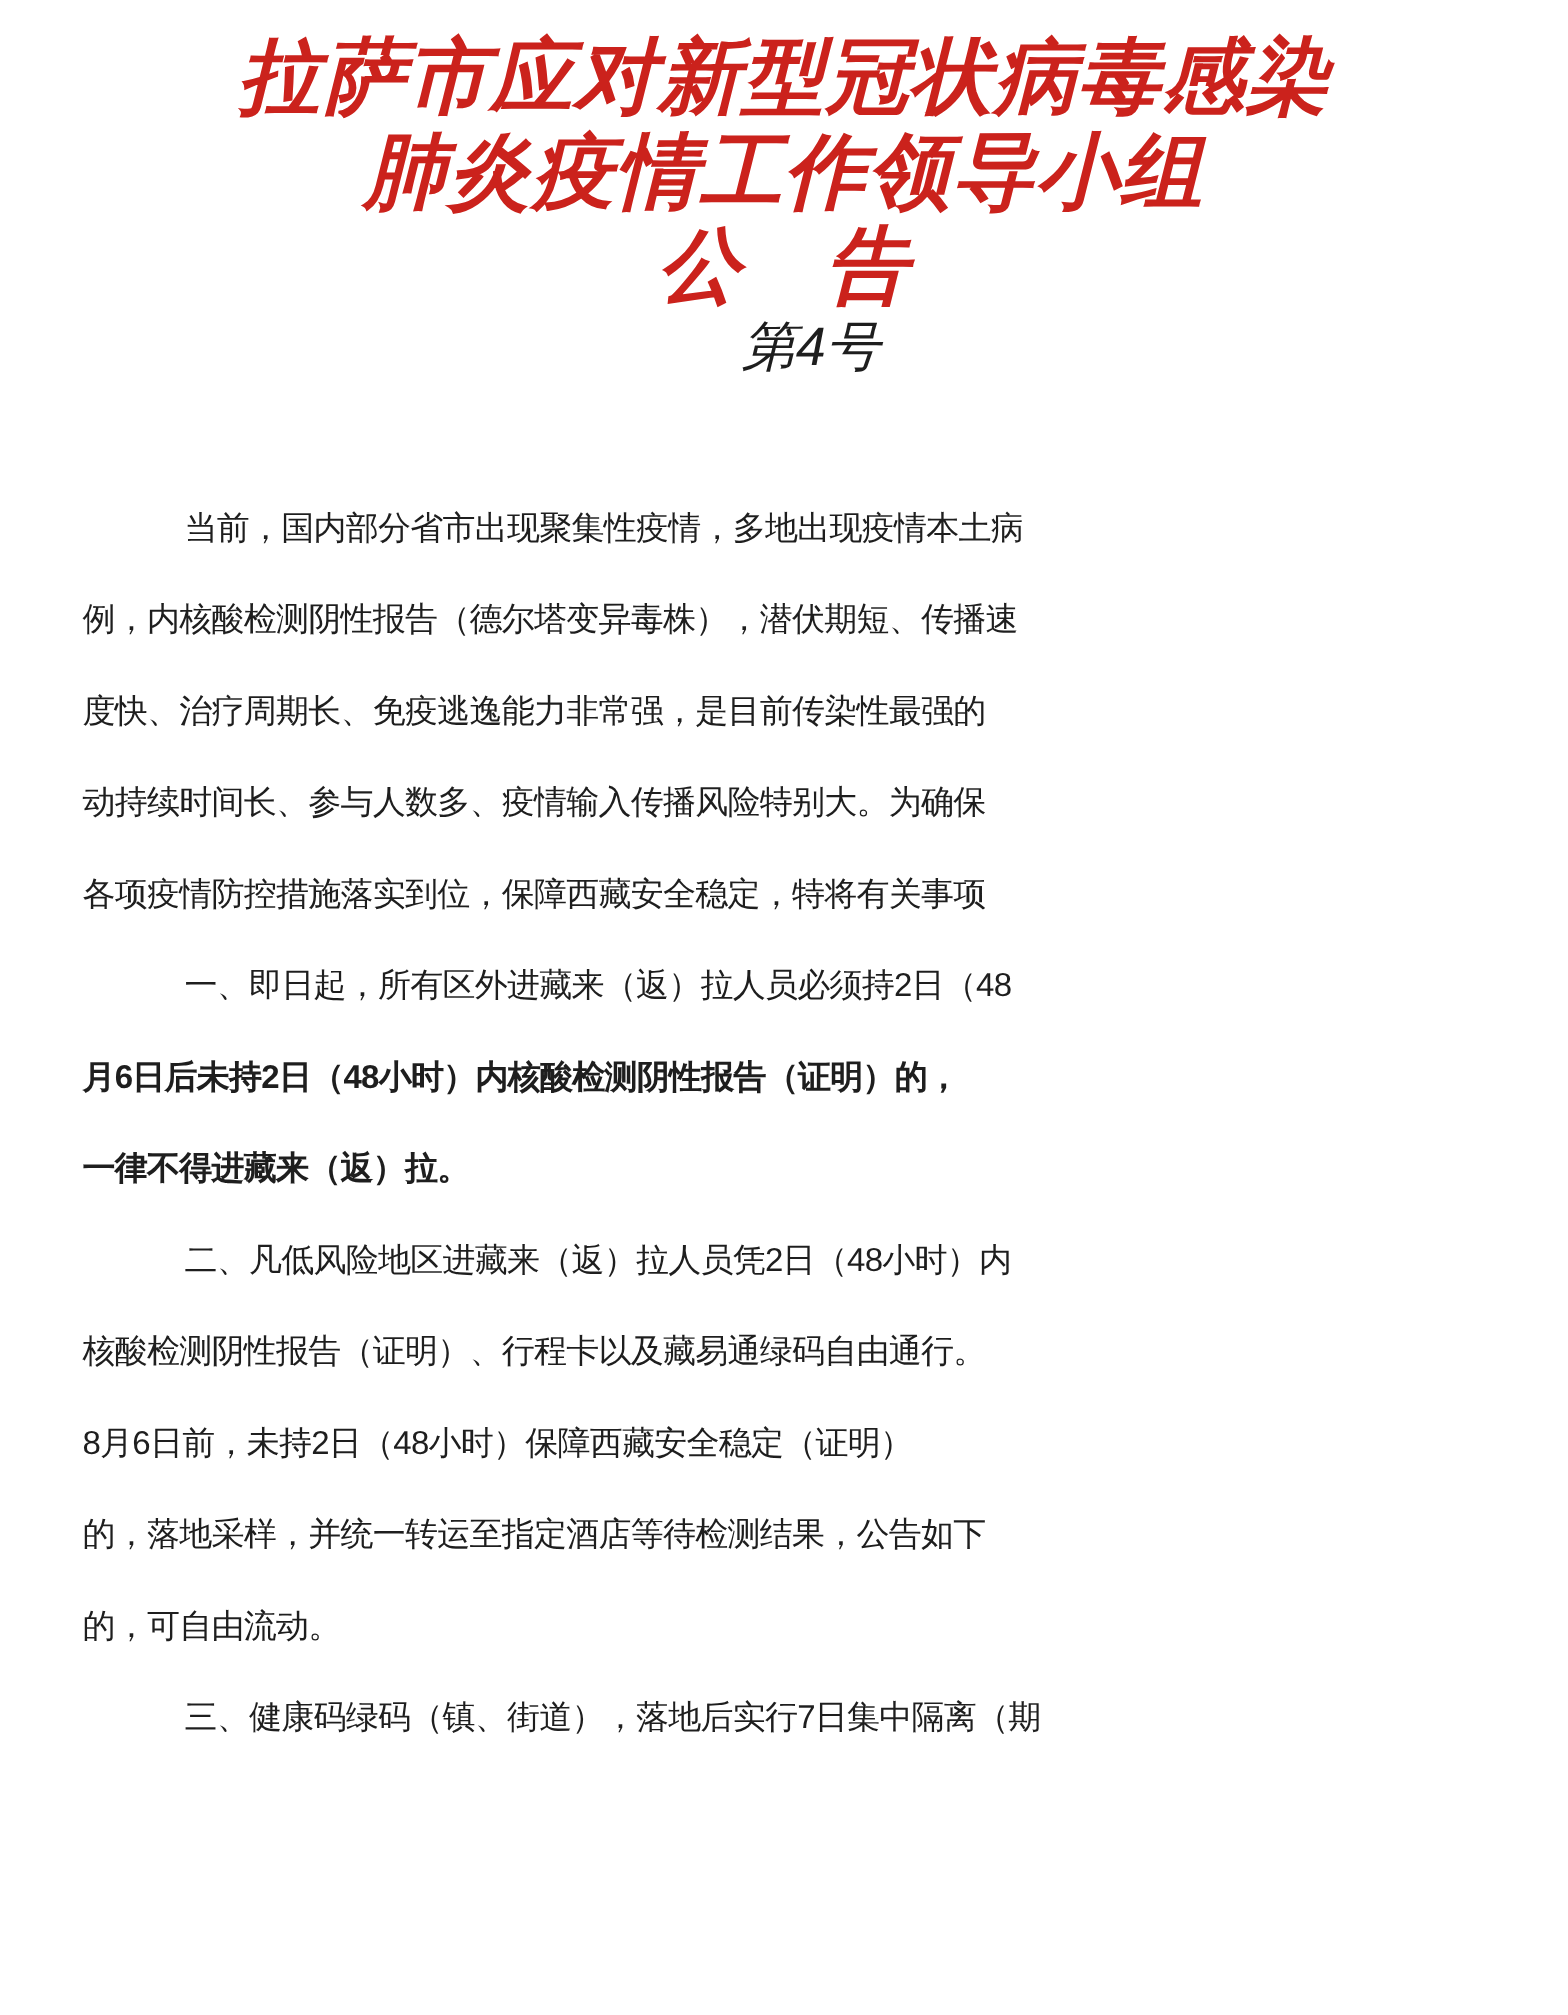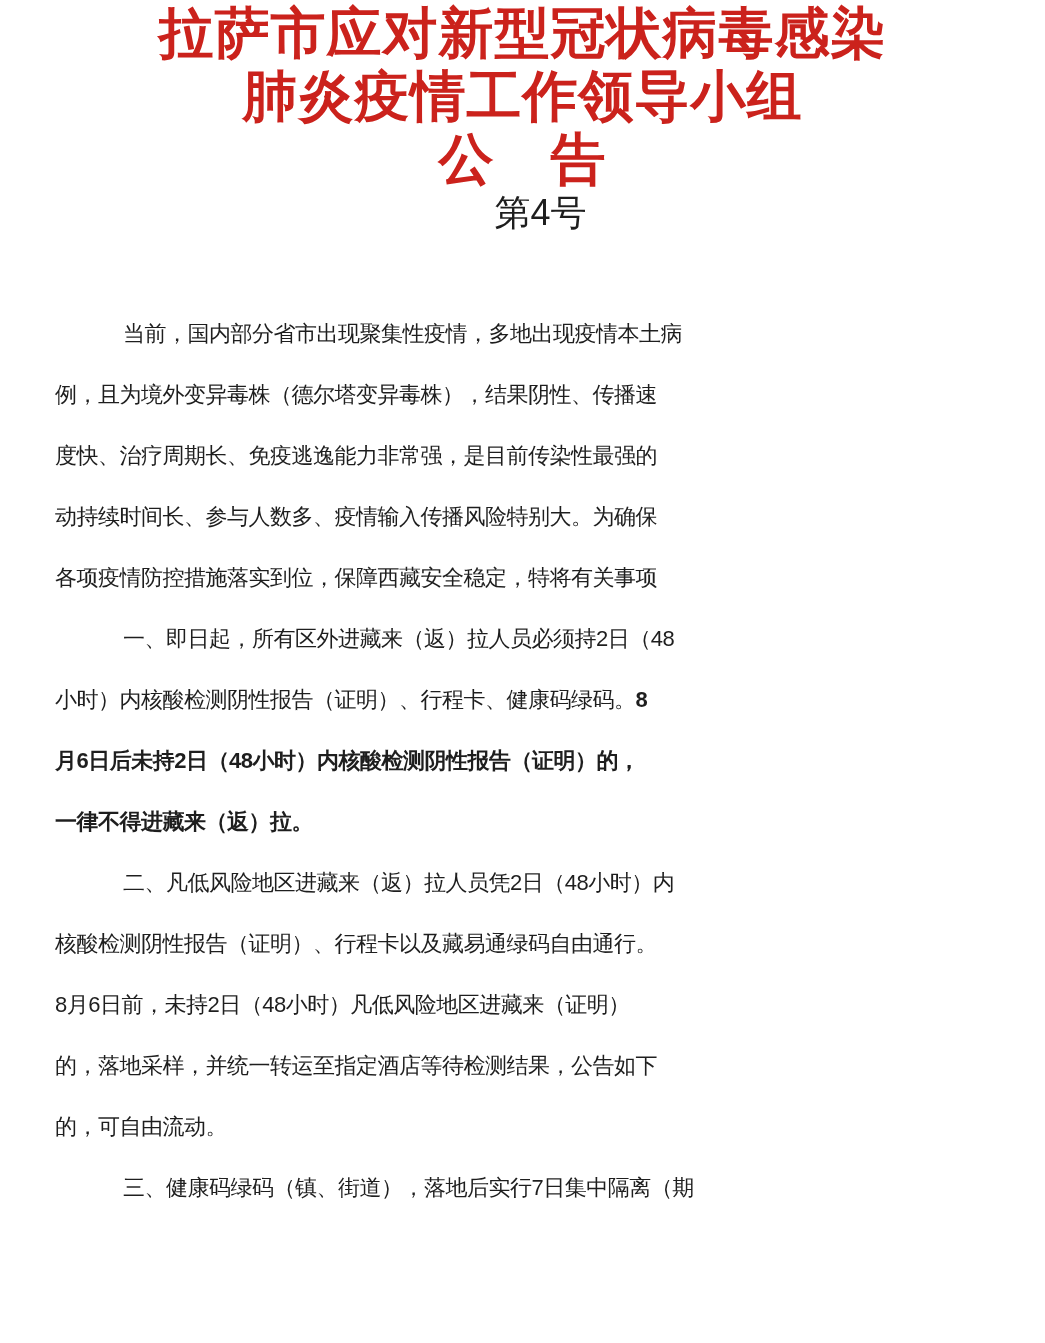--- a/index.html
+++ b/index.html
@@ -19,22 +19,23 @@
     font-family: "Liberation Sans", sans-serif;
     color: var(--text);
   }
   .doc {
     width: 1045px;
     height: 1343px;
     background: var(--bg);
     overflow: hidden;
   }
   .title-block {
-    padding-top: 2px;
+    padding-top: 20px;
     text-align: center;
+    font-style: italic;
   }
   .title-line {
     color: var(--accent);
     font-size: 55px;
     line-height: 63px;
     font-weight: 900;
     letter-spacing: 1px;
     white-space: nowrap;
   }
   .issue-number {
@@ -67,28 +68,27 @@
 
 <div class="doc">
   <div class="title-block">
     <div class="title-line">拉萨市应对新型冠状病毒感染</div>
     <div class="title-line">肺炎疫情工作领导小组</div>
     <div class="title-line">公　告</div>
     <div class="issue-number">第4号</div>
   </div>
   <div class="body-text">
       <div class="line indent"><span>当前，国内部分省市出现聚集性疫情，多地出现疫情本土病</span></div>
-      <div class="line"><span>例，且为境外变异毒株（德尔塔变异毒株），结果阴性、传播速</span></div>
+      <div class="line"><span>例，内核酸检测阴性报告（德尔塔变异毒株），潜伏期短、传播速</span></div>
       <div class="line"><span>度快、治疗周期长、免疫逃逸能力非常强，是目前传染性最强的</span></div>
       <div class="line"><span>动持续时间长、参与人数多、疫情输入传播风险特别大。为确保</span></div>
       <div class="line"><span>各项疫情防控措施落实到位，保障西藏安全稳定，特将有关事项</span></div>
       <div class="line indent"><span>一、即日起，所有区外进藏来（返）拉人员必须持2日（48</span></div>
-      <div class="line"><span>小时）内核酸检测阴性报告（证明）、行程卡、健康码绿码。</span><span class="bold">8</span></div>
       <div class="line"><span class="bold">月6日后未持2日（48小时）内核酸检测阴性报告（证明）的，</span></div>
       <div class="line"><span class="bold">一律不得进藏来（返）拉。</span></div>
       <div class="line indent"><span>二、凡低风险地区进藏来（返）拉人员凭2日（48小时）内</span></div>
       <div class="line"><span>核酸检测阴性报告（证明）、行程卡以及藏易通绿码自由通行。</span></div>
-      <div class="line"><span>8月6日前，未持2日（48小时）凡低风险地区进藏来（证明）</span></div>
+      <div class="line"><span>8月6日前，未持2日（48小时）保障西藏安全稳定（证明）</span></div>
       <div class="line"><span>的，落地采样，并统一转运至指定酒店等待检测结果，公告如下</span></div>
       <div class="line"><span>的，可自由流动。</span></div>
       <div class="line indent"><span>三、健康码绿码（镇、街道），落地后实行7日集中隔离（期</span></div>
     </div>
 </div>
 
 </body></html>

